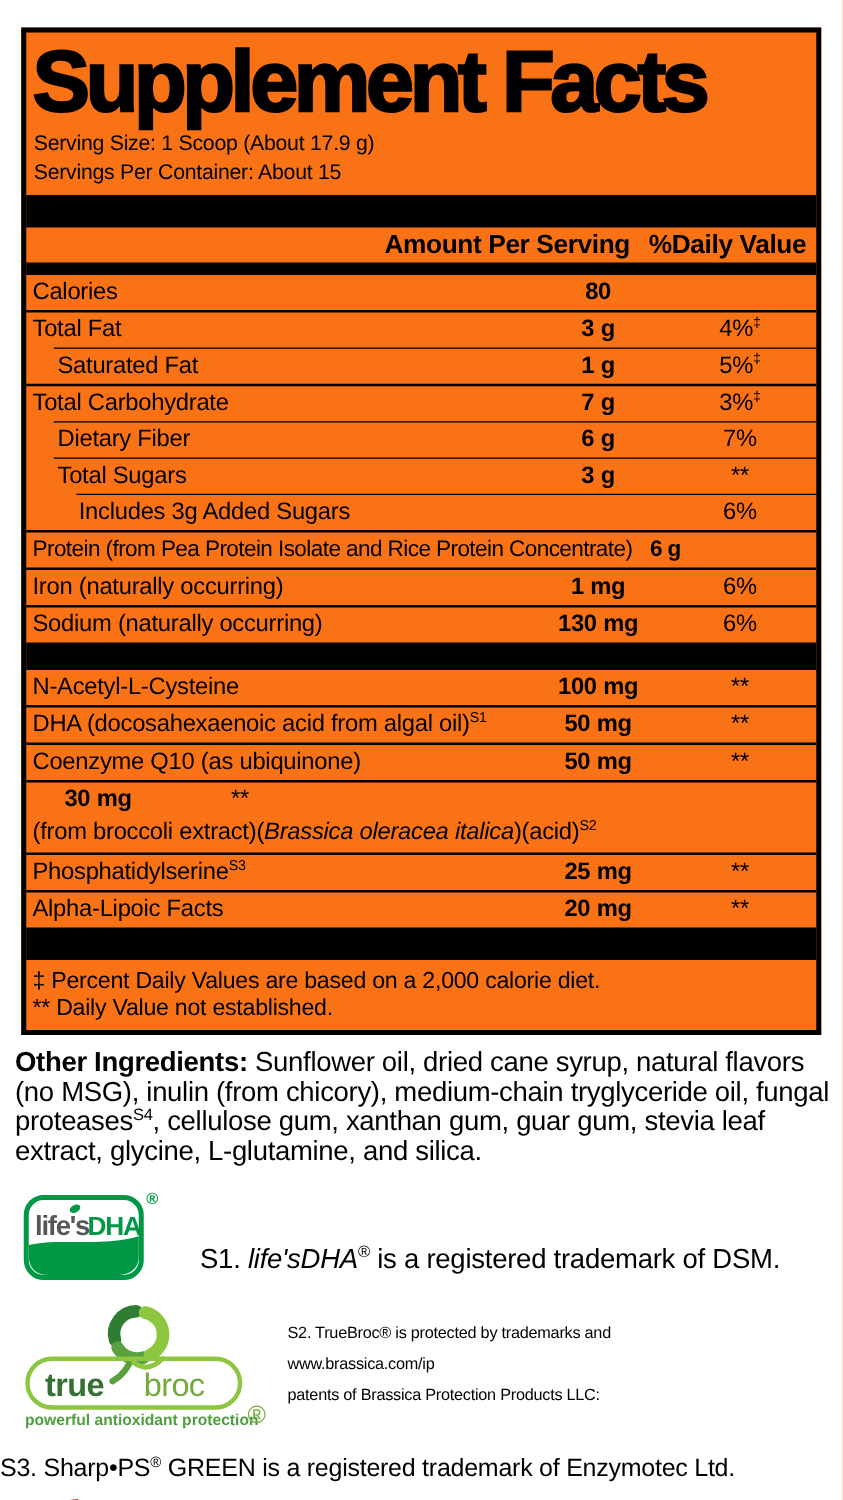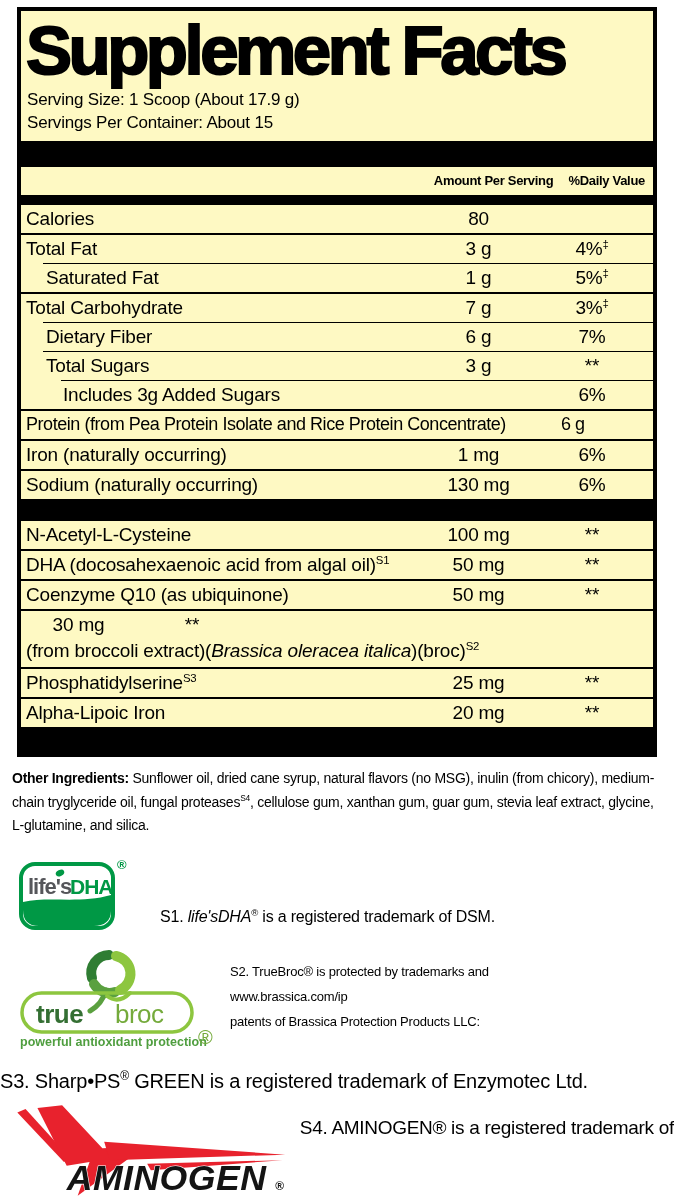--- a/index.html
+++ b/index.html
@@ -1,52 +1,52 @@
 <!DOCTYPE html>
 <html><head>
 <meta charset="utf-8">
 <style>
   html,body{margin:0;padding:0;background:#fff;}
   body{width:674px;height:1200px;overflow:hidden;font-family:"Liberation Sans",sans-serif;color:#000;}
   sup{font-size:60%;vertical-align:super;line-height:0;}
 
   
-  .facts-box{width:632px;border:4px solid #000;margin:7px 0 0 17px;background:#fef9c3;}
+  .facts-box{width:632px;border:4px solid #000;margin:22px 0 0 17px;background:#f97316;}
   .sf-title{font-size:69px;font-weight:bold;letter-spacing:-3.5px;line-height:1.0;padding:5px 0 3px 5px;-webkit-text-stroke:2px #000;white-space:nowrap;}
   .serving-line{font-size:17px;line-height:23px;padding-left:6px;letter-spacing:-0.2px;}
   .bar{background:#000;width:100%;}
   .bar-thick{height:26px;margin-top:7px;}
   .bar-thin{height:10px;}
   .bar-mid{height:22px;}
   .bar-foot{height:26px;}
-  .col-header{display:flex;justify-content:flex-end;gap:15px;font-weight:bold;font-size:13px;line-height:22px;padding:3px 8px 3px 0;letter-spacing:-0.3px;}
+  .col-header{display:flex;justify-content:flex-end;gap:15px;font-weight:bold;font-size:21px;line-height:22px;padding:3px 8px 3px 0;letter-spacing:-0.3px;}
 
   .row{display:flex;align-items:center;padding:3px 0 4px 5px;font-size:19px;line-height:21px;letter-spacing:-0.2px;}
   .row .label{flex:1 1 auto;}
-  .row .amt{flex:0 0 105px;text-align:center;}
+  .row .amt{flex:0 0 105px;text-align:center;font-weight:bold;}
   .row .dv{flex:0 0 122px;text-align:center;}
   .ind1 .label{padding-left:20px;}
   .ind2 .label{padding-left:37px;}
   .sep{border-top:2.5px solid #000;}
   .rule{border-top:1.5px solid #000;height:0;}
   .rule.i1{margin-left:22px;}
   .rule.i2{margin-left:40px;}
   .inline-amt .label{flex:0 0 auto;}
-  .inline-amt{font-size:18px;letter-spacing:-0.45px;gap:41px;}
+  .inline-amt{font-size:18px;letter-spacing:-0.45px;}
   .inline-amt .amt{flex:0 0 auto;width:auto;margin-left:14px;text-align:left;}
   .inline-amt .dv{flex:0 0 0px;margin-left:auto;}
   .row2{padding:1px 0 5px 5px;font-size:19px;line-height:22px;letter-spacing:-0.2px;}
 
   .footnotes{padding:5px 0 7px 5px;font-size:18.5px;line-height:22px;letter-spacing:-0.2px;}
 
   
-  .other{margin:10px 10px 0 12px;font-size:14px;line-height:23.5px;letter-spacing:-0.25px;}
+  .other{margin:10px 10px 0 12px;font-size:22px;line-height:23.5px;letter-spacing:-0.25px;}
   .tm-row{display:flex;}
   .tm-s1{margin:16px 0 0 18px;align-items:flex-end;gap:28px;}
-  .tm-s1 .tm-text{font-size:16px;padding-bottom:8px;letter-spacing:-0.2px;}
+  .tm-s1 .tm-text{font-size:22px;padding-bottom:8px;letter-spacing:-0.2px;}
   .tm-s2{margin:12px 0 0 12px;gap:12px;align-items:flex-start;}
   .tm-s2 .tm-text{font-size:13px;line-height:25px;padding-top:13px;letter-spacing:-0.2px;white-space:nowrap;}
   .s3-line{margin:20px 0 0 0;font-size:20px;letter-spacing:-0.2px;}
   .tm-s4{margin:8px 0 0 10px;gap:10px;align-items:flex-start;}
   .tm-s4 .tm-text{font-size:19px;line-height:25px;padding-top:14px;letter-spacing:-0.3px;white-space:nowrap;}
 </style>
 </head>
 <body>
 
 <div class="facts-box">
@@ -132,35 +132,39 @@
     <span class="label">Coenzyme Q10 (as ubiquinone)</span>
     <span class="amt">50 mg</span>
     <span class="dv">**</span>
   </div>
   <div class="sep">
     <div class="row">
       <span class="amt">30 mg</span>
       <span class="dv">**</span>
     </div>
     <div class="row2">
-      <span>(from broccoli extract)(</span><i>Brassica oleracea italica</i><span>)(broc)</span><sup>S2</sup>
+      <span>(from broccoli extract)(</span><i>Brassica oleracea italica</i><span>)(acid)</span><sup>S2</sup>
     </div>
   </div>
   <div class="row sep">
     <span class="label"><span>Phosphatidylserine</span><sup>S3</sup></span>
     <span class="amt">25 mg</span>
     <span class="dv">**</span>
   </div>
   <div class="row sep">
-    <span class="label">Alpha-Lipoic Iron</span>
+    <span class="label">Alpha-Lipoic Facts</span>
     <span class="amt">20 mg</span>
     <span class="dv">**</span>
   </div>
 
   <div class="bar bar-foot"></div>
+  <div class="footnotes">
+    <div>‡ Percent Daily Values are based on a 2,000 calorie diet.</div>
+    <div>** Daily Value not established.</div>
+  </div>
 </div>
 
 <p class="other"><b>Other Ingredients:</b><span> Sunflower oil, dried cane syrup, natural flavors (no MSG), inulin (from chicory), medium-chain tryglyceride oil, fungal proteases</span><sup>S4</sup><span>, cellulose gum, xanthan gum, guar gum, stevia leaf extract, glycine, L-glutamine, and silica.</span></p>
 
 <div class="tm-row tm-s1">
   <svg width="114" height="80" viewBox="0 0 114 80">
     <text x="99" y="15" font-size="13" fill="#009845" font-weight="bold">®</text>
     <rect x="3" y="10" width="92" height="64" rx="14" fill="#ffffff" stroke="#009845" stroke-width="4"></rect>
     <path d="M5 48 C 30 42, 62 50, 93 41 L93 57 C93 67 86 72 76 72 L21 72 C10 72 5 66 5 56 Z" fill="#009845"></path>
     <text x="10" y="40" font-size="22" font-weight="600" fill="#55565a" letter-spacing="-1">life's</text>

